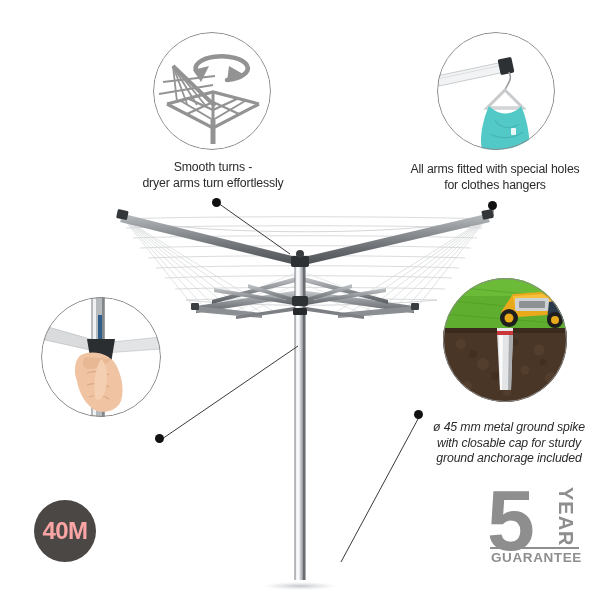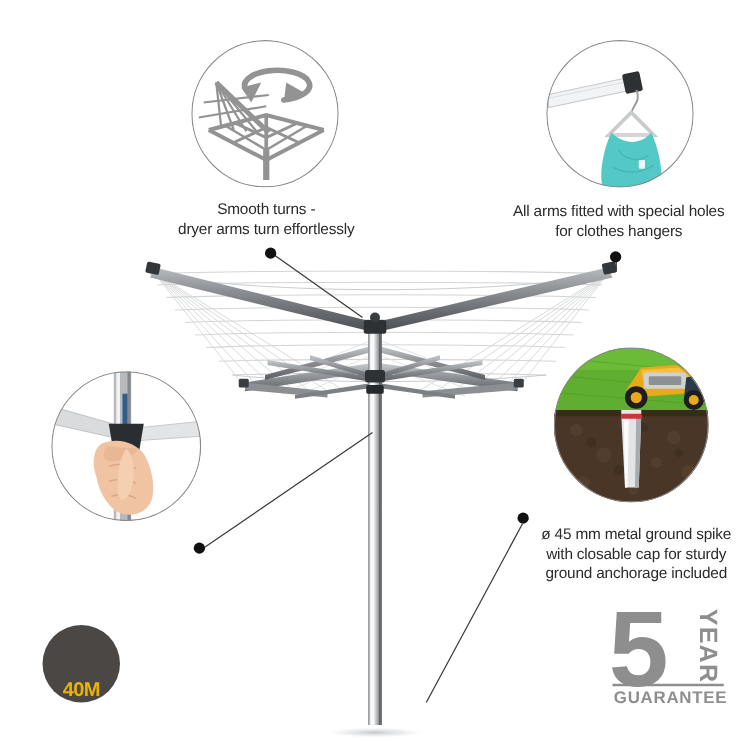--- a/index.html
+++ b/index.html
@@ -32,23 +32,23 @@
   }
   .bubble .ring {
     position: absolute; inset: 0; border-radius: 50%;
     border: 1.6px solid #8a8a8a; pointer-events: none; z-index: 9;
   }
 
   
   #badge-40m {
     position: absolute; left: 34px; top: 500px;
     width: 62px; height: 62px; border-radius: 50%;
-    background: #4a4745; color: #eab308;
-    display: flex; align-items: flex-end; justify-content: center;
-    font-weight: bold; font-size: 16px; letter-spacing: -0.5px;
+    background: #4a4745; color: #fca5a5;
+    display: flex; align-items: center; justify-content: center;
+    font-weight: bold; font-size: 24px; letter-spacing: -0.5px;
     font-family: "Liberation Sans", sans-serif;
   }
   #badge-guarantee { position: absolute; left: 487px; top: 487px; width: 92px; height: 80px; }
   #badge-guarantee .big5 {
     position: absolute; left: 0px; top: -10px;
     font-size: 86px; font-weight: bold; color: #8e8e8e;
     line-height: 86px; font-family: "Liberation Sans", sans-serif;
   }
   #badge-guarantee .year {
     position: absolute; right: 2px; top: 0px;
@@ -337,21 +337,21 @@
     <div class="ring"></div>
   </div>
 
   <div class="caption" style="left:108px; top:160px; width:210px;">Smooth turns -
 dryer arms turn effortlessly</div>
 
   <div class="caption" style="left:386px; top:162px; width:218px;">All arms fitted with special holes
 for clothes hangers</div>
 
 
-  <div class="caption" style="left:418px; top:420px; width:182px;">ø 45 mm metal ground spike
+  <div class="caption" style="left:418px; top:420px; width:182px;font-style:italic;">ø 45 mm metal ground spike
 with closable cap for sturdy
 ground anchorage included</div>
 
   <div id="badge-40m">
     <span>40M</span>
   </div>
 
   <div id="badge-guarantee">
     <span class="big5">5</span>
     <span class="year">YEAR</span>

